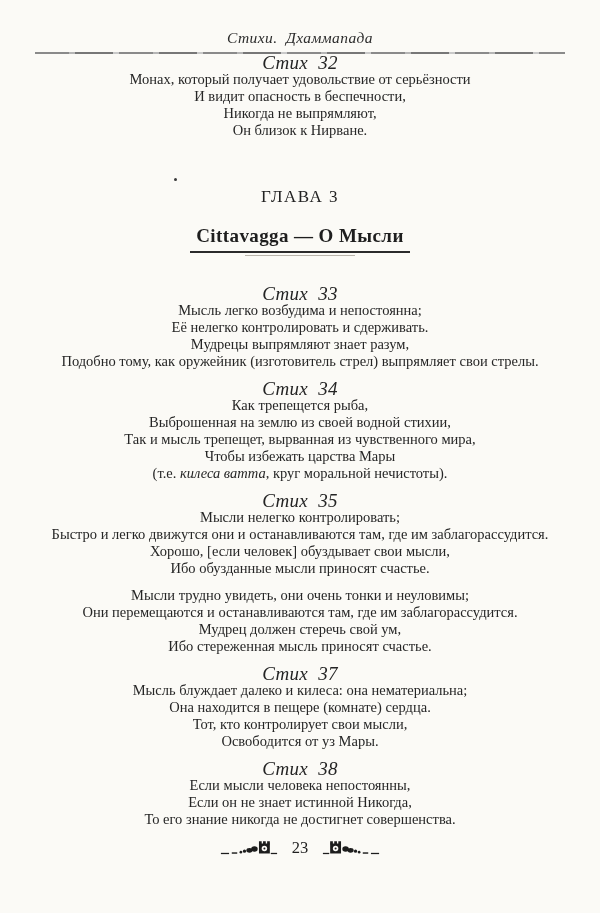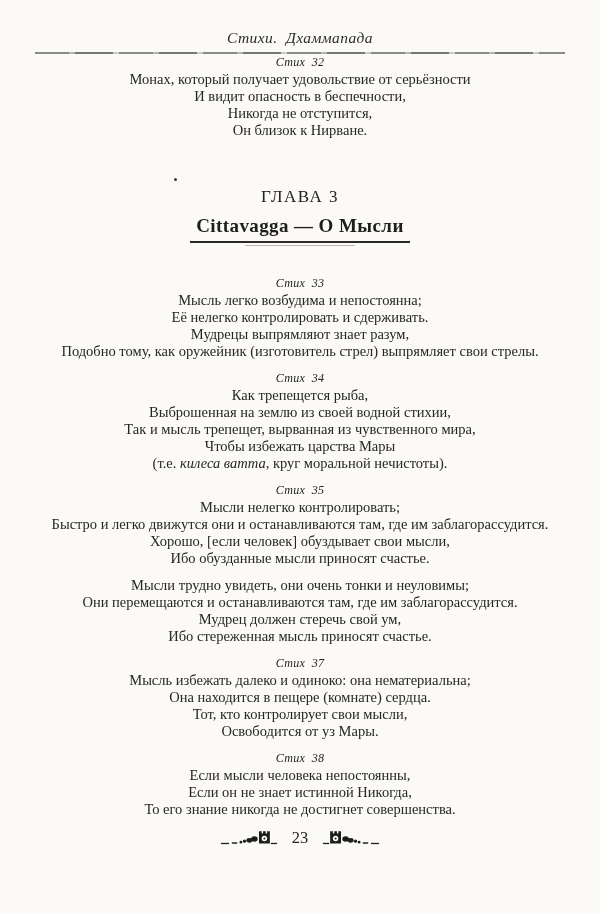--- a/index.html
+++ b/index.html
@@ -13,36 +13,36 @@
   .running-head{
     text-align:center;font-style:italic;font-size:15.5px;
     letter-spacing:.4px;color:#2c2c2c;line-height:19px;
   }
   .head-rule{
     margin-top:5px;height:2px;border:0;
     background:repeating-linear-gradient(to right,#8a8a8a 0 34px,#b5b5b5 34px 40px,#777 40px 78px,#c9c9c9 78px 84px);
   }
   .verse{margin-bottom:10px;text-align:center;}
   .verse-label{
-    font-style:italic;font-size:12px;line-height:17px;color:#242424;
+    font-style:italic;font-size:19px;line-height:17px;color:#242424;
     letter-spacing:.3px;
   }
   .verse-line{font-size:14.5px;line-height:17px;white-space:nowrap;color:#262626;}
   .verse-line .it{font-style:italic;}
   .chapter{text-align:center;margin-top:18px;margin-bottom:32px;position:relative;}
   .ink-dot{
     position:absolute;left:139px;top:-8px;width:3px;height:3px;border-radius:50%;
     background:#3a3a3a;
   }
   .chapter-number{
     font-size:17px;letter-spacing:1.5px;color:#222;line-height:22px;margin-top:47px;
   }
   .chapter-title{
     display:inline-block;font-weight:bold;font-size:19px;letter-spacing:.4px;
-    color:#1e1e1e;line-height:24px;margin-top:6px;
+    color:#1e1e1e;line-height:24px;margin-top:16px;
     border-bottom:2px solid #2b2b2b;padding:0 6px 3px 6px;position:relative;
   }
   .chapter-title::after{
     content:"";position:absolute;left:25%;right:25%;bottom:-5px;height:1px;background:#b9b4ab;
   }
   .footer{
     margin-top:4px;text-align:center;display:flex;align-items:center;justify-content:center;gap:14px;
   }
   .page-number{font-size:16.5px;color:#1f1f1f;line-height:20px;}
   .ornament{display:inline-block;width:58px;height:17px;}
@@ -56,21 +56,21 @@
 
   <div class="running-head">Стихи.&nbsp;&nbsp;Дхаммапада</div>
 
   <div class="head-rule"></div>
 
   <div id="verses-top">
       <div class="verse">
         <div class="verse-label">Стих&nbsp;&nbsp;32</div>
         <div class="verse-line">Монах, который получает удовольствие от серьёзности</div>
         <div class="verse-line">И видит опасность в беспечности,</div>
-        <div class="verse-line">Никогда не отступится,</div>
+        <div class="verse-line">Никогда не выпрямляют,</div>
         <div class="verse-line">Он близок к Нирване.</div>
       </div>
     </div>
 
   <div class="chapter">
     <span class="ink-dot"></span>
     <div class="chapter-number">ГЛАВА 3</div>
     <div>
       <span class="chapter-title">Cittavagga — О Мысли</span>
     </div>
@@ -100,21 +100,21 @@
         <div class="verse-line">Ибо обузданные мысли приносят счастье.</div>
       </div>
       <div class="verse">
         <div class="verse-line">Мысли трудно увидеть, они очень тонки и неуловимы;</div>
         <div class="verse-line">Они перемещаются и останавливаются там, где им заблагорассудится.</div>
         <div class="verse-line">Мудрец должен стеречь свой ум,</div>
         <div class="verse-line">Ибо стереженная мысль приносят счастье.</div>
       </div>
       <div class="verse">
         <div class="verse-label">Стих&nbsp;&nbsp;37</div>
-        <div class="verse-line">Мысль избежать далеко и одиноко: она нематериальна;</div>
+        <div class="verse-line">Мысль блуждает далеко и килеса: она нематериальна;</div>
         <div class="verse-line">Она находится в пещере (комнате) сердца.</div>
         <div class="verse-line">Тот, кто контролирует свои мысли,</div>
         <div class="verse-line">Освободится от уз Мары.</div>
       </div>
       <div class="verse">
         <div class="verse-label">Стих&nbsp;&nbsp;38</div>
         <div class="verse-line">Если мысли человека непостоянны,</div>
         <div class="verse-line">Если он не знает истинной Никогда,</div>
         <div class="verse-line">То его знание никогда не достигнет совершенства.</div>
       </div>

